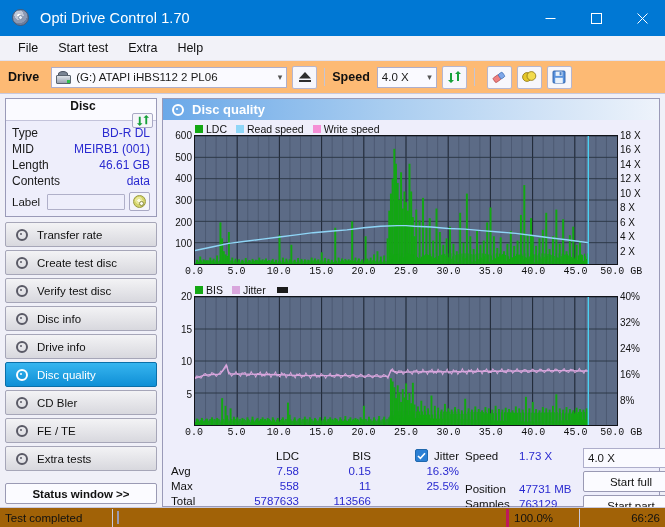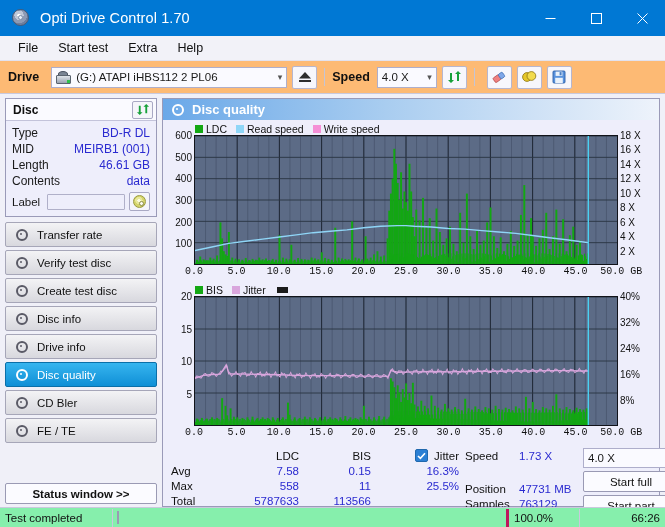--- a/index.html
+++ b/index.html
@@ -99,21 +99,21 @@
     flex: 1; display: flex; padding: 4px 5px 0 5px; gap: 5px; min-height: 0;
   }
 
   
   .leftpanel { width: 152px; display: flex; flex-direction: column; }
   .disc-group {
     border: 1px solid #9a9ab8; background: #eeeefb;
   }
   .disc-header {
     height: 22px; background: #fafaff; border-bottom: 1px solid #c3c3da;
-    display: flex; align-items: center; padding: 0 3px 0 7px;
+    display: flex; align-items: center; padding: 0 3px 0 7px; flex-direction: column;
   }
   .disc-header .t { font-size: 12px; font-weight: bold; color: #111; }
   .refresh-btn {
     margin-left: auto; width: 21px; height: 18px; background: #f5f5fa;
     border: 1px solid #a9a9c4; display: flex; align-items: center; justify-content: center;
     border-radius: 2px;
   }
   .disc-rows { padding: 4px 6px 5px 6px; }
   .drow { display: flex; font-size: 12px; line-height: 16px; }
   .drow .k { color: #1a1a1a; }
@@ -236,21 +236,21 @@
   .statR-right { width: 96px; display: flex; flex-direction: column; gap: 3px; }
   .sp-combo { height: 20px; }
   .actionbtn {
     height: 21px; background: #fbfbff; border: 1px solid #9a9ab4; border-radius: 2px;
     display: flex; align-items: center; justify-content: center; font-size: 11.5px; color: #111;
   }
 
   
   .statusbar {
     flex: 0 0 20px; height: 20px; display: flex; align-items: center;
-    border-top: 1px solid #c9c9dd; background: #86efac;
+    border-top: 1px solid #c9c9dd; background: #a16207;
     font-size: 11.5px; color: #111;
   }
   .sb-cell { height: 18px; display: flex; align-items: center; padding: 0 5px; }
   .sb-text { width: 113px; border-right: 1px solid #c9c9dd; }
   .sb-bar { flex: 1; padding: 0 4px; }
   .pbar { height: 13px; background: #e9e9f2; border: 1px solid #9a9ab4; }
   .pfill { height: 100%; background: #13a713; }
   .sb-pct { width: 73px; border-left: 3px solid #be185d; }
   .sb-time { width: 86px; border-left: 1px solid #c9c9dd; justify-content: flex-end; }
 </style>
@@ -391,27 +391,27 @@
         <div class="navitem">
           <span class="nav-ic">
               <span class="disc-glyph"></span>
             </span>
           <span>Transfer rate</span>
         </div>
         <div class="navitem">
           <span class="nav-ic">
               <span class="disc-glyph"></span>
             </span>
-          <span>Verify test disc</span>
+          <span>Create test disc</span>
         </div>
         <div class="navitem">
           <span class="nav-ic">
               <span class="disc-glyph"></span>
             </span>
-          <span>Create test disc</span>
+          <span>Verify test disc</span>
         </div>
         <div class="navitem">
           <span class="nav-ic">
               <span class="disc-glyph"></span>
             </span>
           <span>Disc info</span>
         </div>
         <div class="navitem">
           <span class="nav-ic">
               <span class="disc-glyph"></span>
@@ -428,20 +428,26 @@
           <span class="nav-ic">
               <span class="disc-glyph"></span>
             </span>
           <span>CD Bler</span>
         </div>
         <div class="navitem">
           <span class="nav-ic">
               <span class="disc-glyph"></span>
             </span>
           <span>FE / TE</span>
+        </div>
+        <div class="navitem">
+          <span class="nav-ic">
+              <span class="disc-glyph"></span>
+            </span>
+          <span>Extra tests</span>
         </div>
       </div>
 
       <div class="status-spacer"></div>
       <div class="statusbtn">Status window &gt;&gt;</div>
     </div>
 
     <div class="rightpanel">
       <div class="dq-header">
         <span class="ic">

